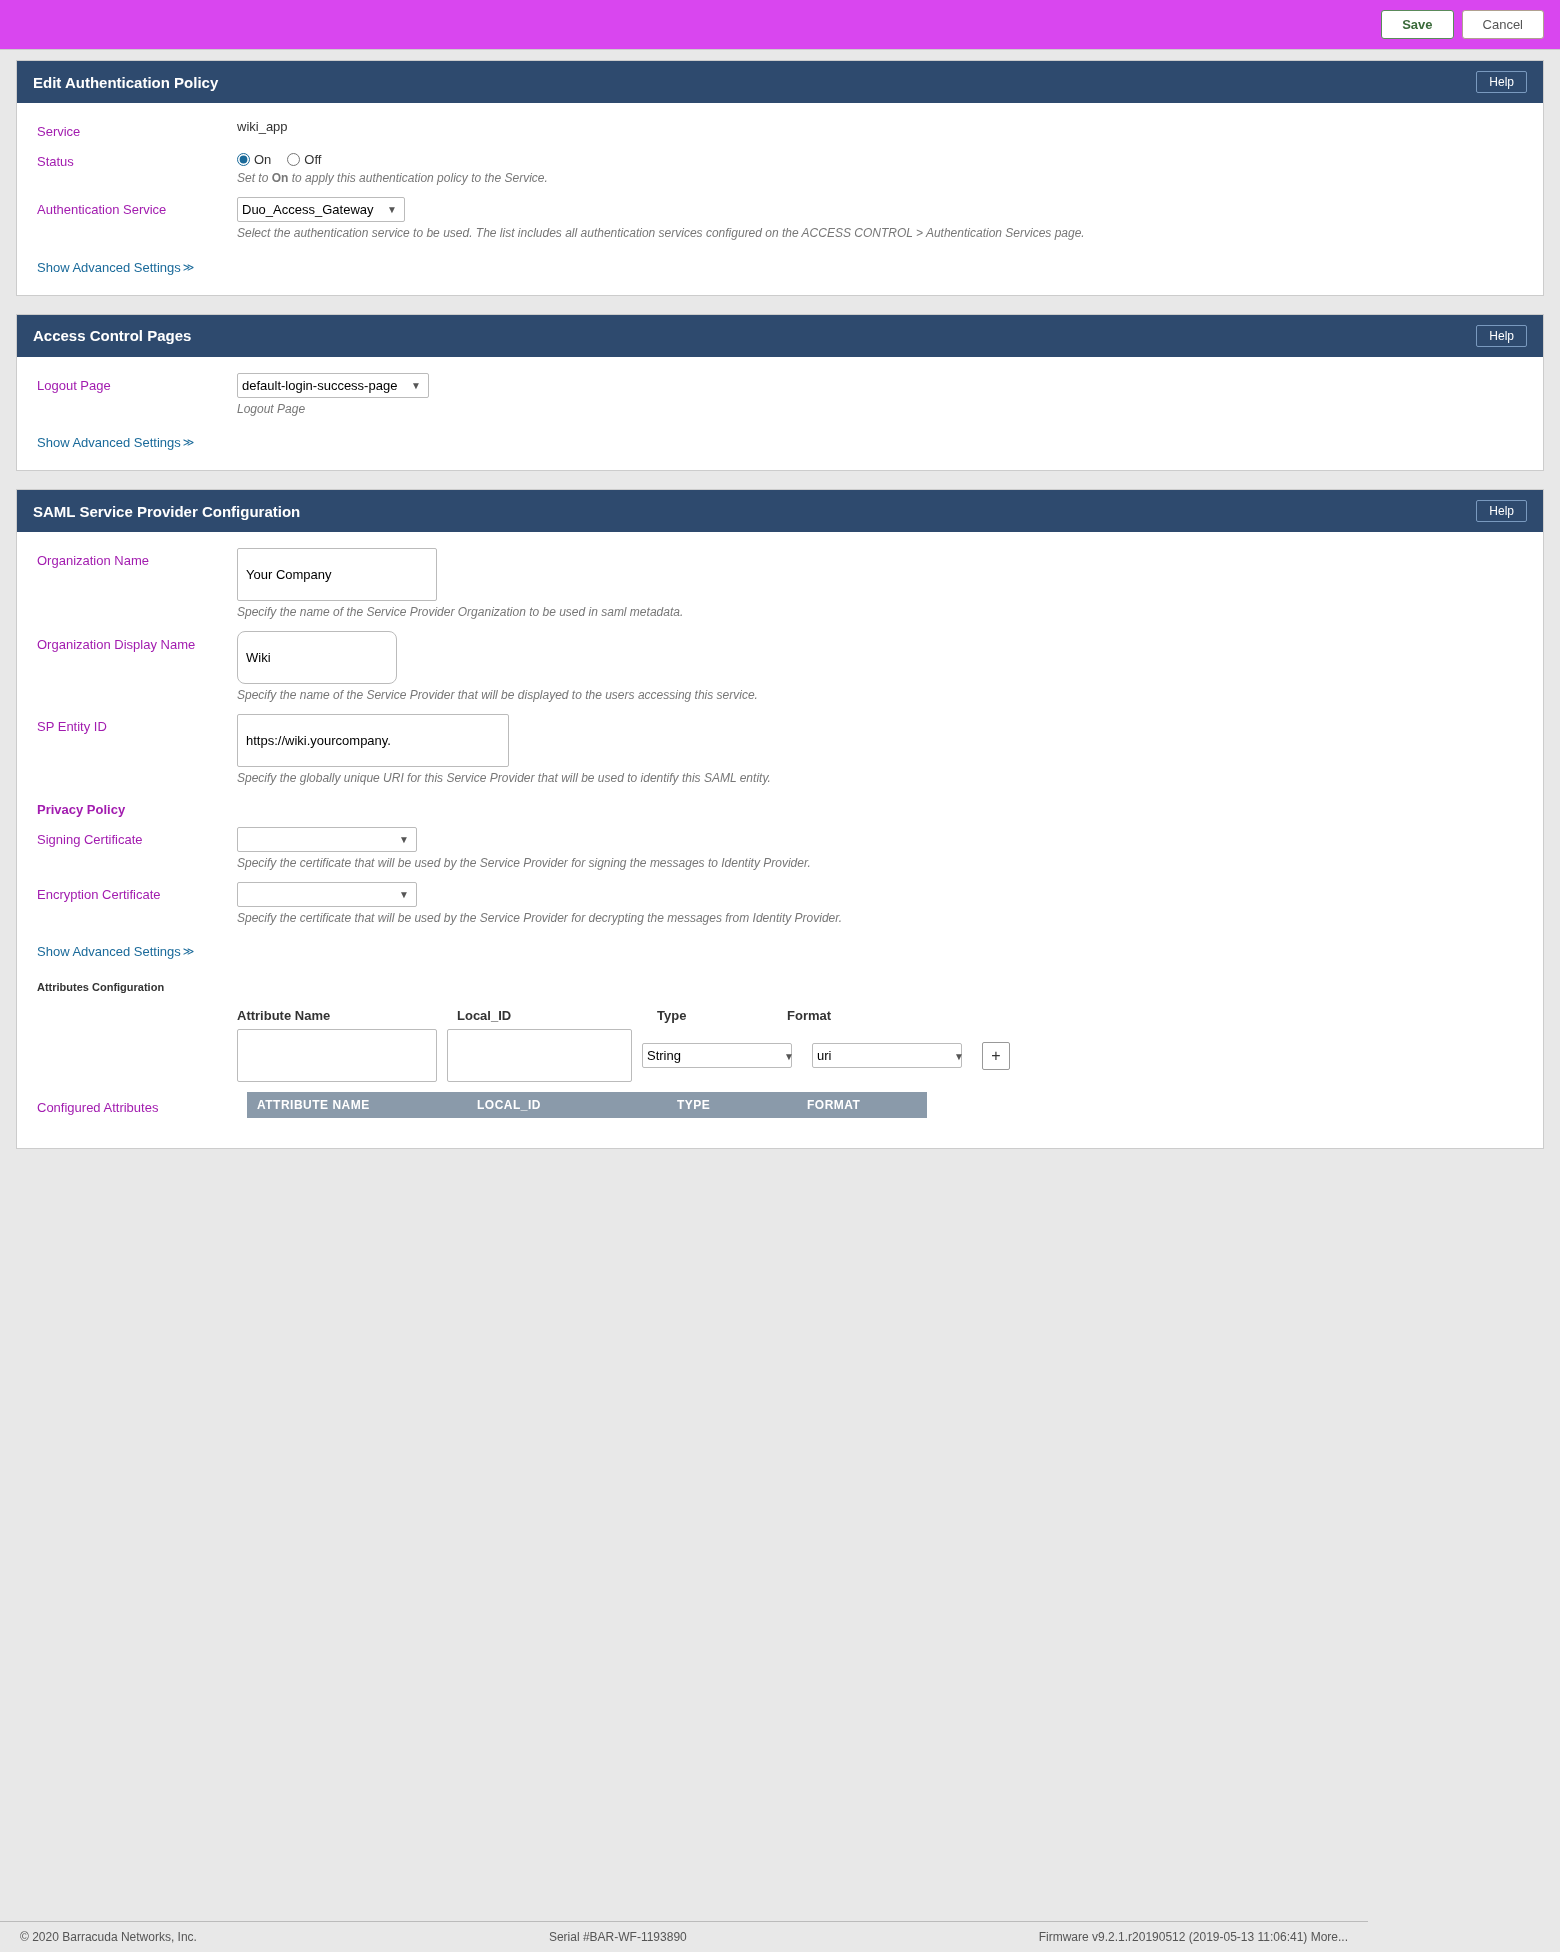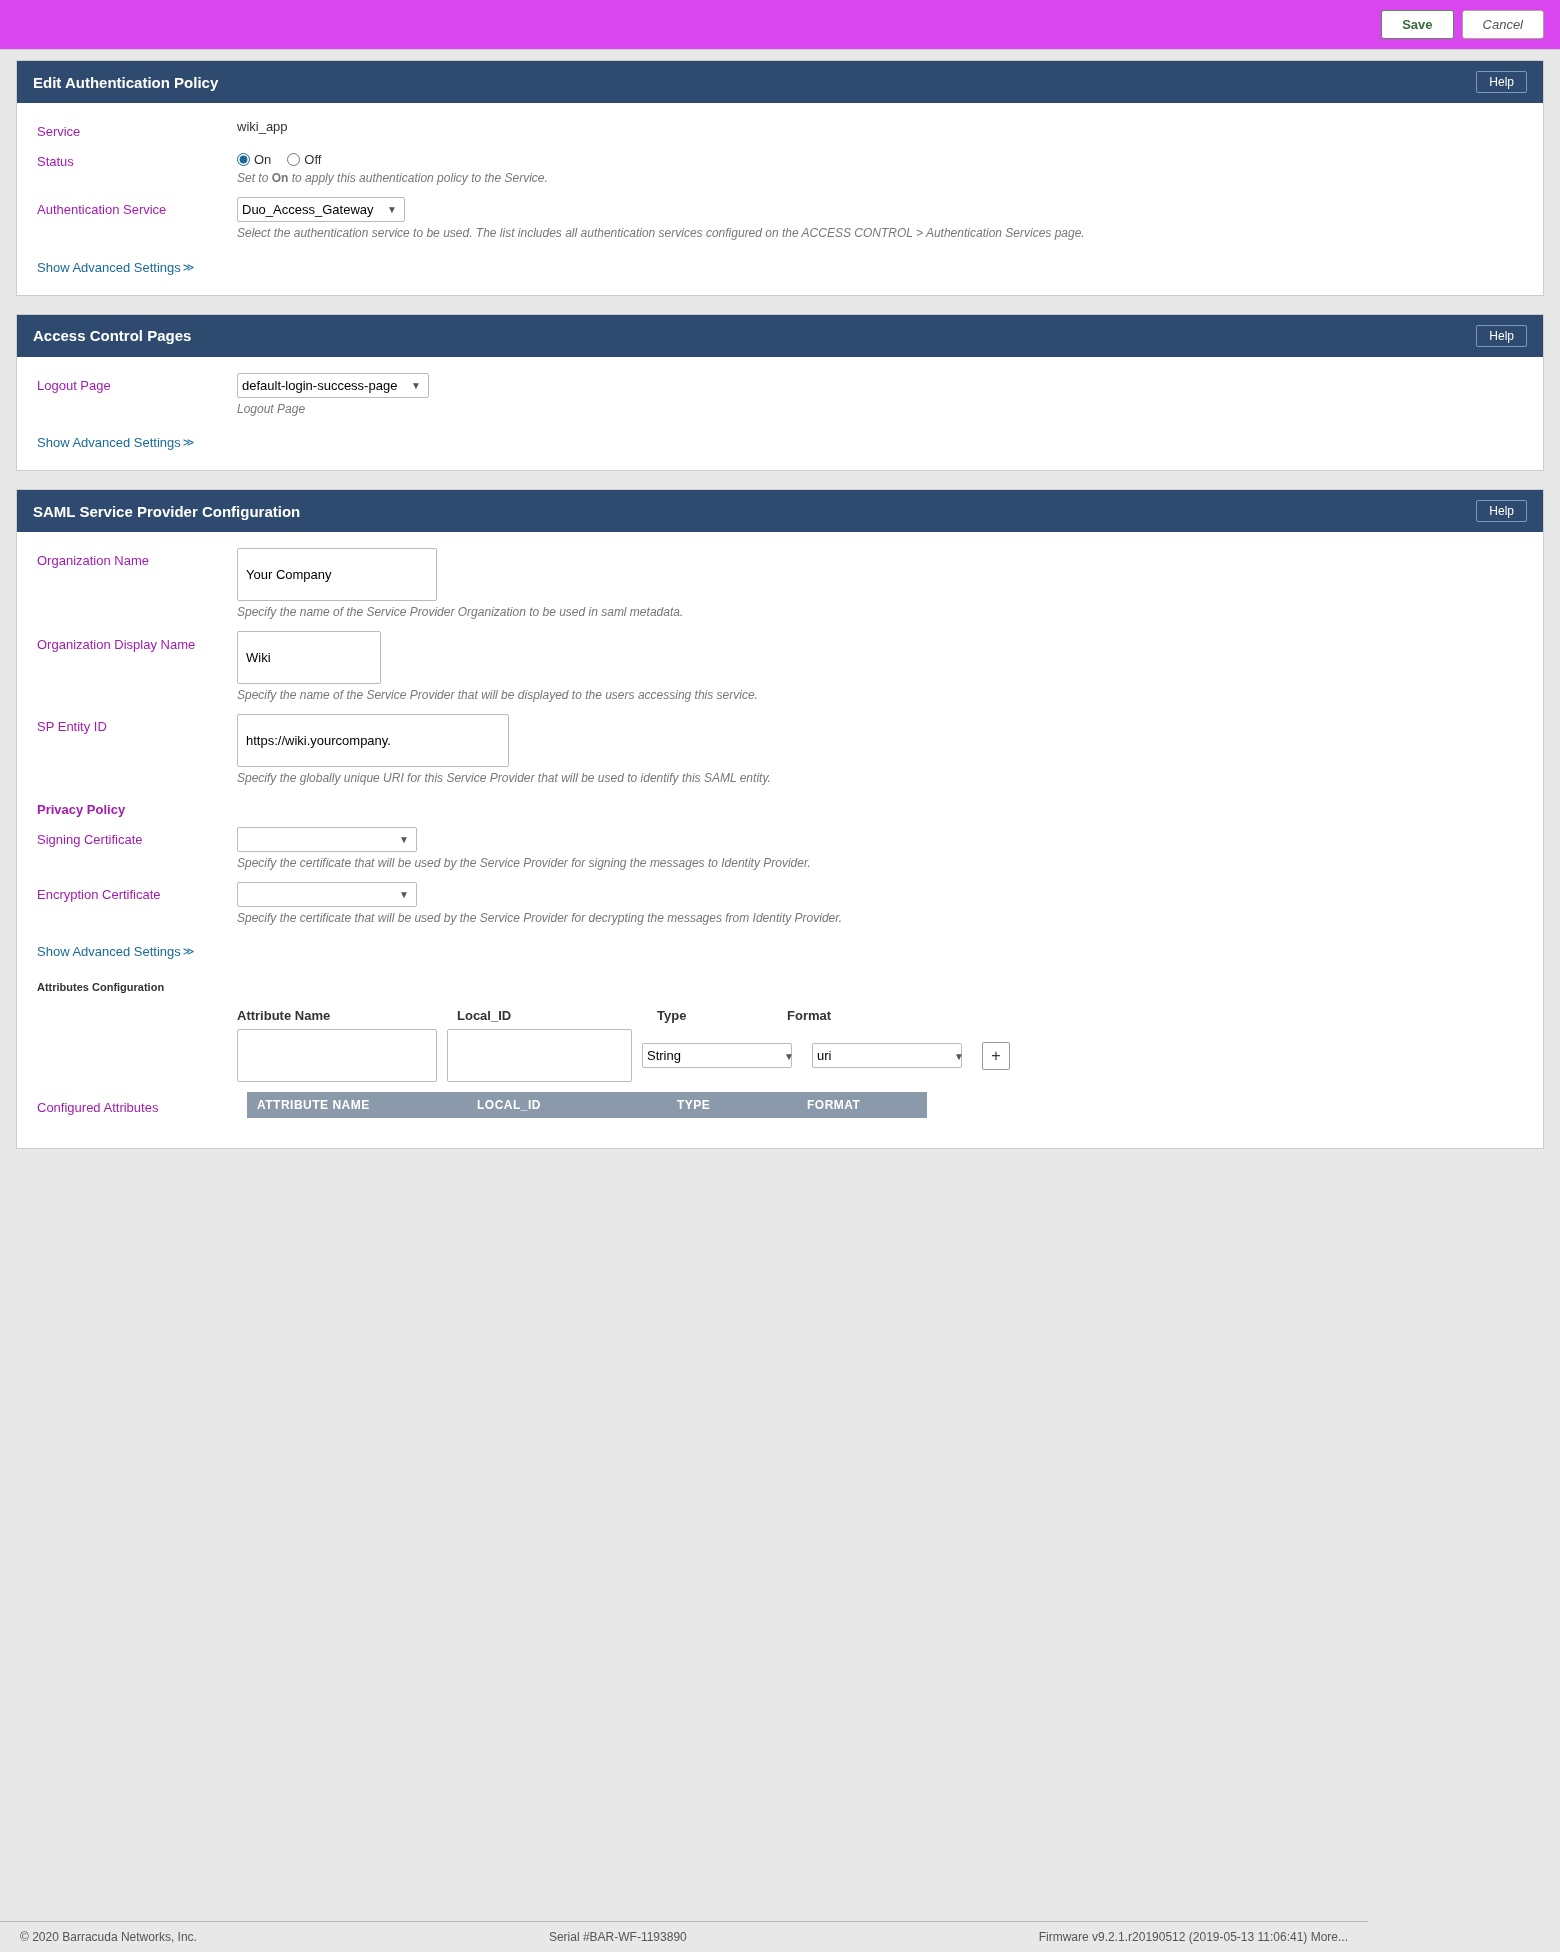--- a/index.html
+++ b/index.html
@@ -33,21 +33,20 @@
       font-weight: bold;
     }
     .btn-cancel {
       background: #fff;
       border: 1px solid #b0a090;
       color: #555;
       padding: 6px 20px;
       font-size: 13px;
       border-radius: 3px;
       cursor: pointer;
-      font-style: italic;
     }
 
     
     .panel {
       background: #fff;
       margin: 0 0 18px 0;
       border: 1px solid #ccc;
     }
 
     .panel-header {
@@ -389,21 +388,21 @@
           <div class="form-hint">Specify the name of the Service Provider Organization to be used in saml metadata.</div>
         </div>
       </div>
 
       
 
       
       <div class="form-row">
         <div class="form-label" style="line-height:1.4;">Organization Display Name</div>
         <div class="form-content">
-          <input type="text" style="width: 144px;" value="Wiki">
+          <input type="text" style="width: 160px; border-radius: 8px;" value="Wiki">
           <div class="form-hint">Specify the name of the Service Provider that will be displayed to the users accessing this service.</div>
         </div>
       </div>
 
       
       <div class="form-row">
         <div class="form-label">SP Entity ID</div>
         <div class="form-content">
           <input type="text" style="width: 272px;" value="https://wiki.yourcompany.">
           <div class="form-hint">Specify the globally unique URI for this Service Provider that will be used to identify this SAML entity.</div>

